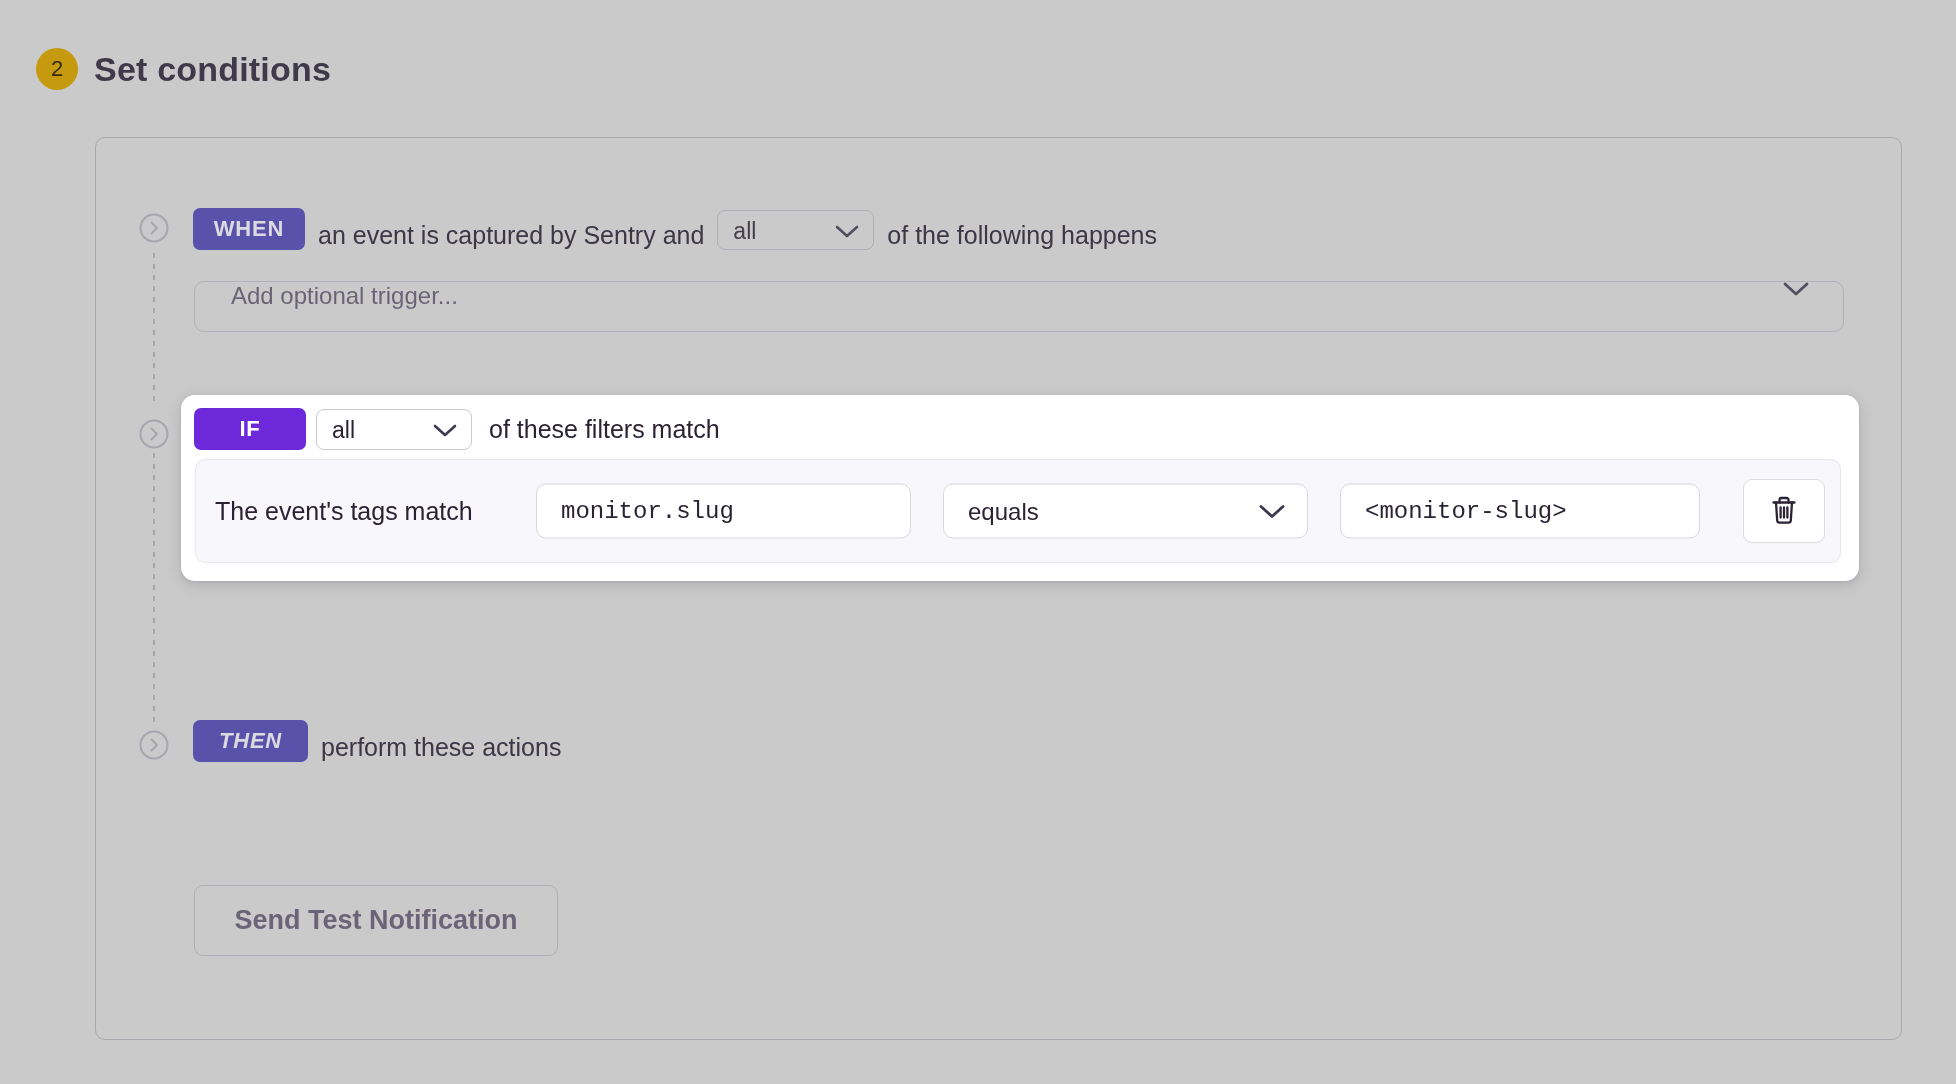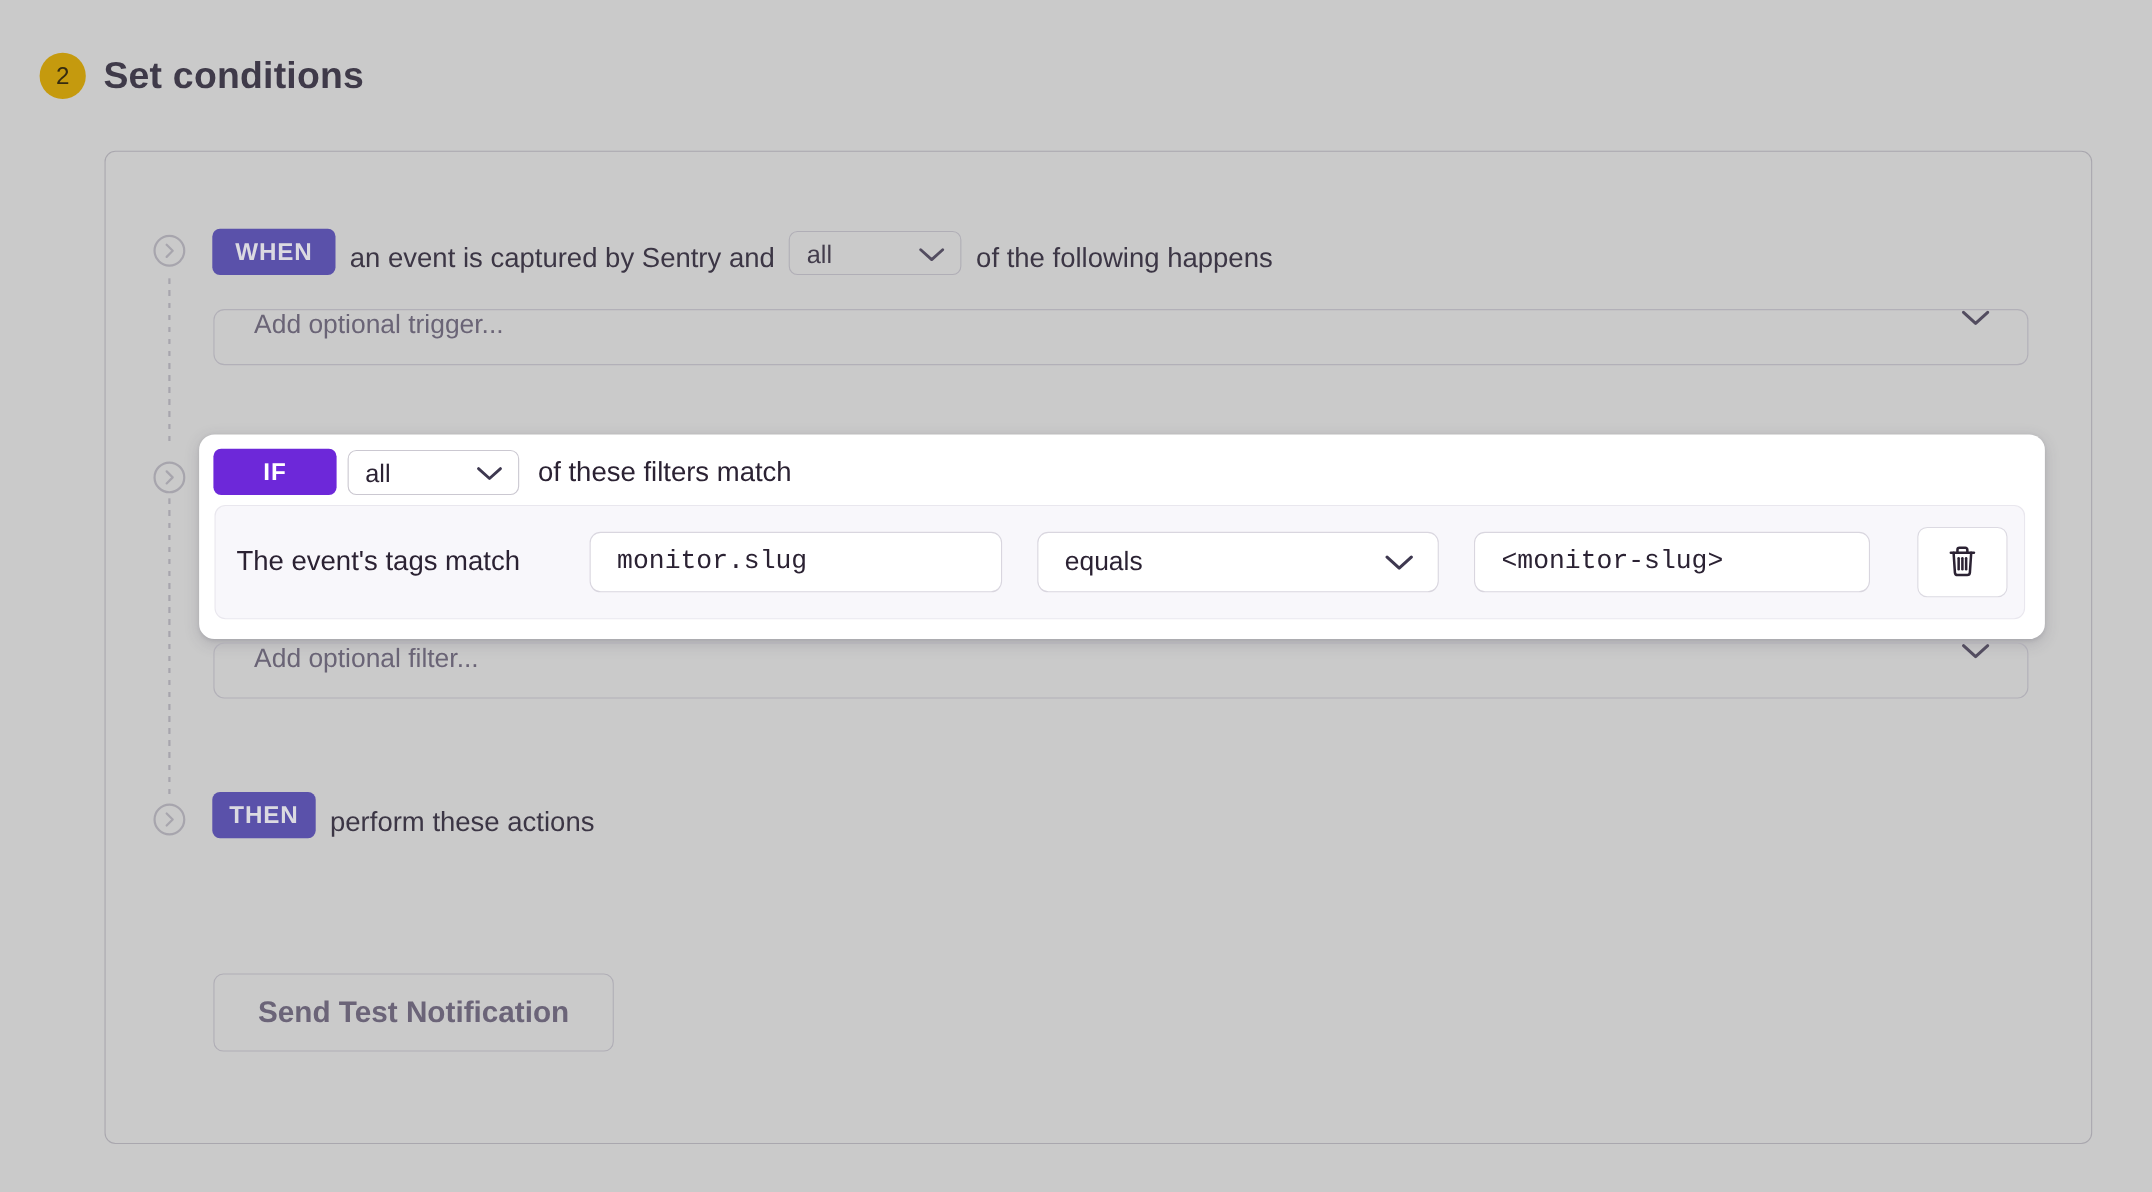--- a/index.html
+++ b/index.html
@@ -49,21 +49,21 @@
   }
   .badge {
     height: 42px; border-radius: 7px;
     display: flex; align-items: center; justify-content: center;
     font-size: 22px; font-weight: 700; letter-spacing: 0.8px;
   }
   .badge.dim { background: #5a51aa; color: #dbdae1; }
   .badge.bright { background: #6d28d9; color: #ffffff; }
   .badge.w-when { width: 112px; }
   .badge.w-if { width: 112px; }
-  .badge.w-then { width: 94px; }
+  .badge.w-then { width: 115px; font-style: italic; }
 
   
   .mini-select {
     height: 40px; border-radius: 8px;
     display: flex; align-items: center; justify-content: space-between;
     padding: 3px 14px 0 15px; font-size: 23px; cursor: pointer;
   }
   .mini-select.dim { width: 157px; border: 1.5px solid #b0aeb6; color: #433d4c; }
   .mini-select.bright { width: 156px; height: 41px; border: 1.5px solid #cbc8d1; background: #ffffff; color: #2b2233; }
 
@@ -212,28 +212,20 @@
               <path d="M7 8.5 L8.2 26.5 A2.4 2.4 0 0 0 10.6 28.7 H19.4 A2.4 2.4 0 0 0 21.8 26.5 L23 8.5"></path>
               <path d="M11.6 13.5 V23.5"></path>
               <path d="M15 13.5 V23.5"></path>
               <path d="M18.4 13.5 V23.5"></path>
             </svg>
           </span>
         </button>
       </div>
     </div>
 
-    <div class="wide-select" style="top:446px">
-      <span>Add optional filter...</span>
-      <span class="chev">
-        <svg width="26" height="14" viewBox="0 0 26 14" fill="none">
-          <path d="M2 2 L13 12 L24 2" stroke="#534d60" stroke-width="2.8" stroke-linecap="round" stroke-linejoin="round"></path>
-        </svg>
-      </span>
-    </div>
 
     <div class="guide-icon" style="top:592px">
       <svg width="30" height="30" viewBox="0 0 30 30" fill="none">
         <circle cx="15" cy="15" r="13.5" stroke="#a7a5ad" stroke-width="2"></circle>
         <path d="M12.5 9.5 L18 15 L12.5 20.5" stroke="#a7a5ad" stroke-width="2" fill="none" stroke-linecap="round" stroke-linejoin="round"></path>
       </svg>
     </div>
 
     <div class="cond-row" style="top:580px">
       <div class="badge dim w-then">THEN</div>

